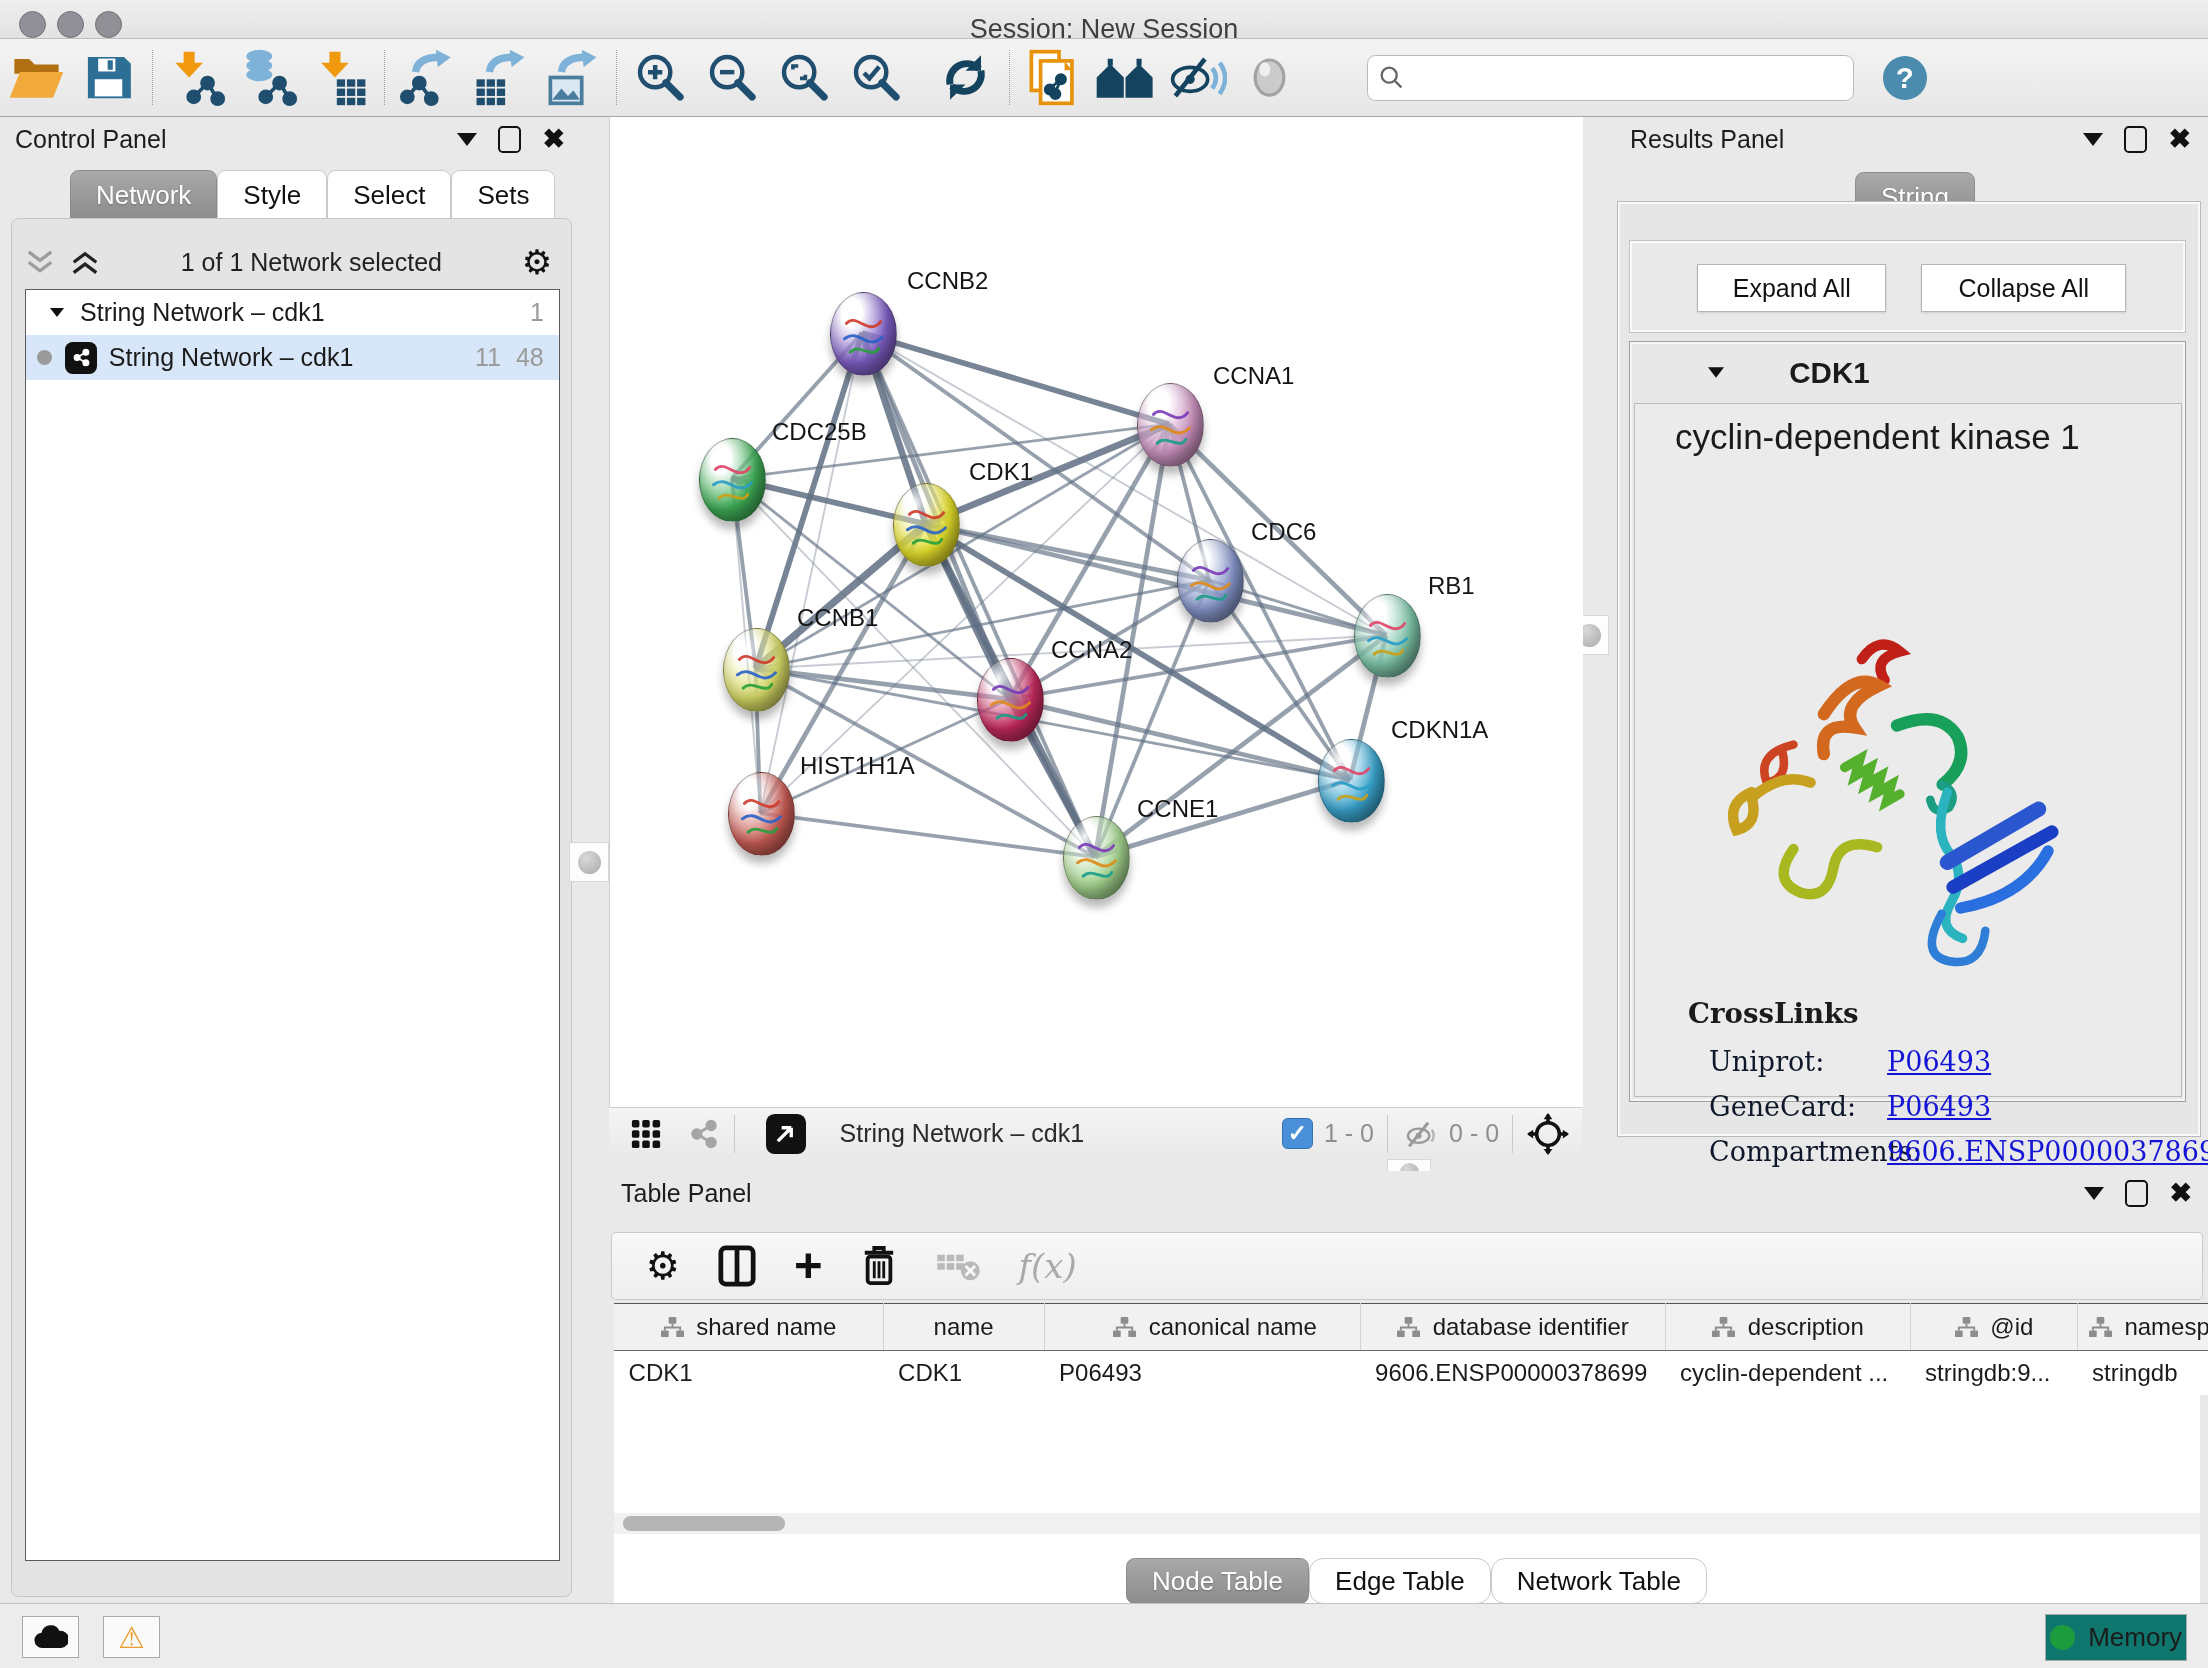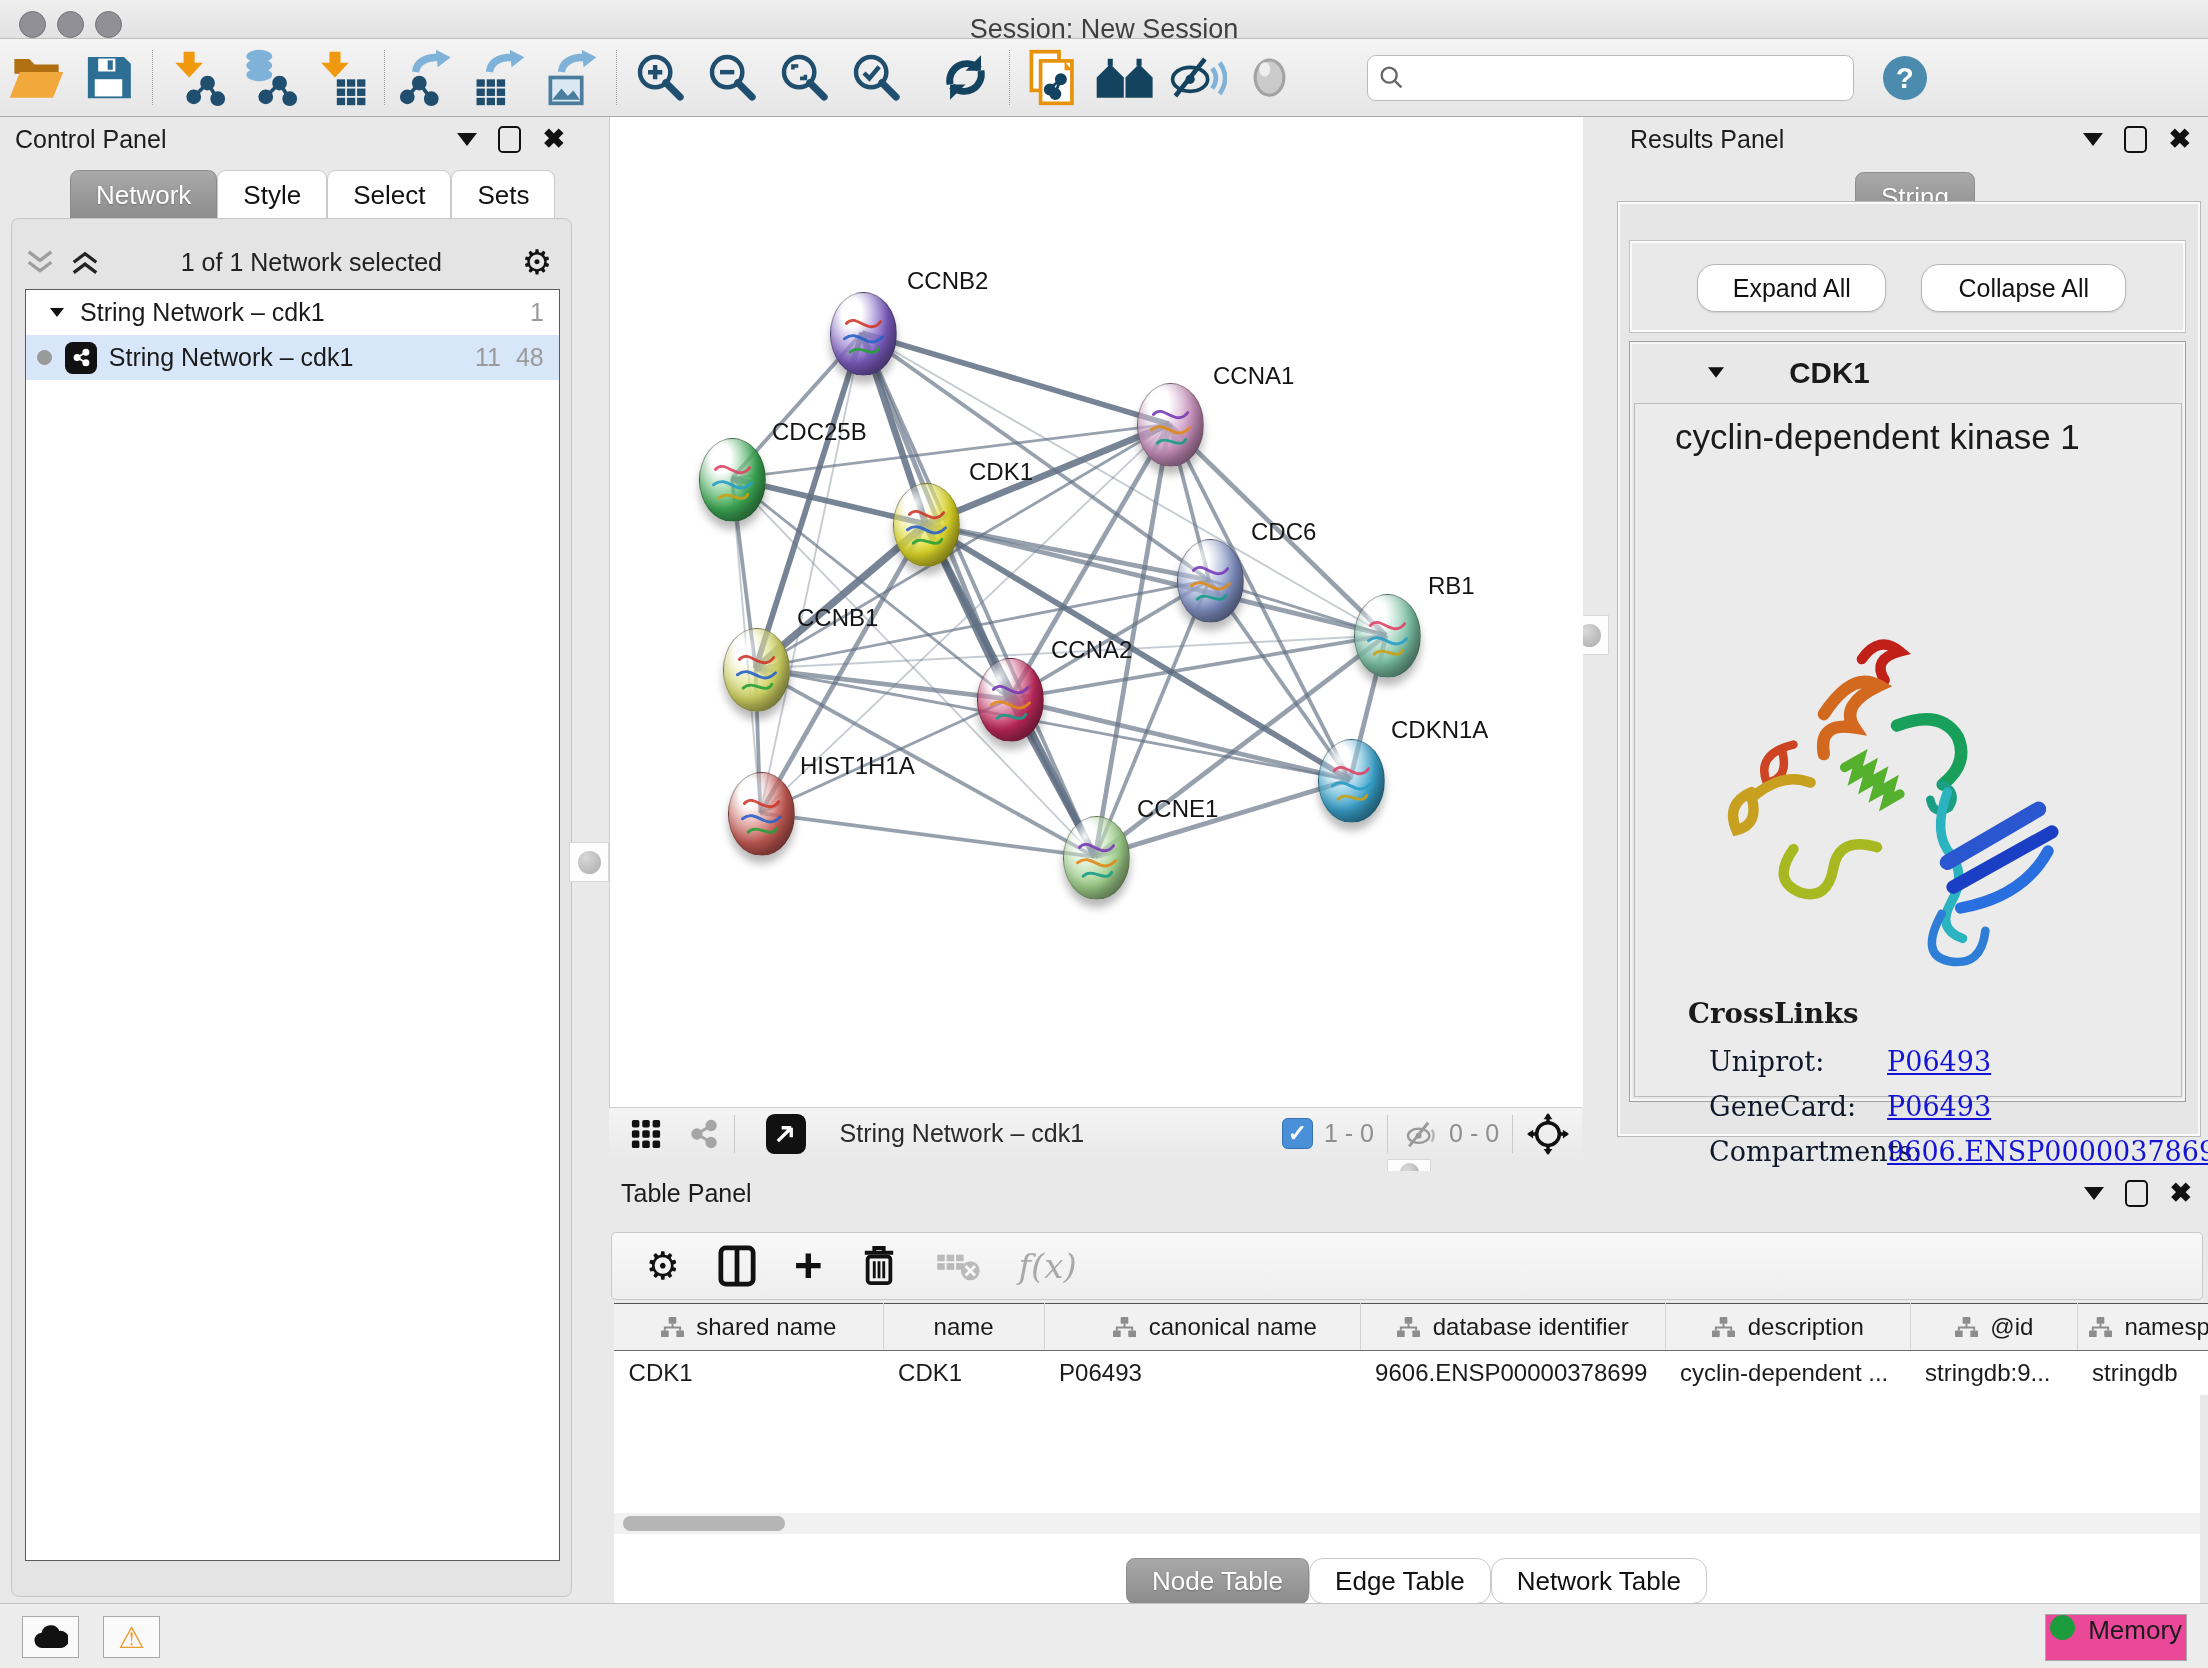--- a/index.html
+++ b/index.html
@@ -74,21 +74,21 @@
     color:#fff;font-size:23px;font-weight:bold;display:flex;align-items:center;justify-content:center;}
   .ne-btn{width:40px;height:40px;background:#111;border-radius:8.6px;display:flex;align-items:center;
     justify-content:center;margin-left:17px;}
   
   .results-panel{position:absolute;left:1615px;top:117px;width:593px;height:1054px;background:#e9e9e9;}
   .rp-tab{position:absolute;left:240px;top:55px;}
   .rp-box{position:absolute;left:1.9px;top:84px;width:582px;height:934px;background:#e6e6e6;
     border:1px solid #b9b9b9;box-shadow:inset 0 0 0 1.9px #fafafa;}
   .rp-buttons{position:absolute;left:11.4px;top:38px;width:555px;height:91px;background:#e9e9e9;
     border:1px solid #c2c2c2;box-shadow:inset 0 0 0 1.9px #fbfbfb;}
-  .btn{position:absolute;height:46px;background:#fff;border:1px solid #b5b5b5;border-radius:18px;
+  .btn{position:absolute;height:46px;background:#fff;border:1px solid #b5b5b5;border-radius:0;
     font-size:25px;display:flex;align-items:center;justify-content:center;color:#111;
     box-shadow:0 1px 1.9px rgba(0,0,0,.12);}
   .rp-cdk{position:absolute;left:11.4px;top:139px;width:555px;height:759px;background:#e8e8e8;
     border:1px solid #9f9f9f;box-shadow:inset 0 0 0 1.9px #f6f6f6;}
   .rp-cdk-head{height:61px;display:flex;align-items:center;}
   .rp-cdk-head .tri-down{margin-left:76px;}
   .rp-cdk-name{font-size:29.5px;font-weight:bold;margin-left:63px;}
   .rp-cdk-body{position:absolute;left:3.8px;top:61px;width:546px;height:692px;background:#ebebeb;
     border:1px solid #bcbcbc;}
   .rp-desc{font-size:35px;margin:13.3px 0 0 40px;}
@@ -118,22 +118,22 @@
   .hthumb{position:absolute;left:9.5px;top:2.9px;width:162px;height:15px;border-radius:7.6px;background:#b5b5b5;}
   .tp-tabs{position:absolute;left:520px;top:387px;display:flex;}
   .tp-tabs .tab{border-radius:14px;height:44px;}
   .tp-tabs .tab.active{border-radius:8.6px;}
   
   .statusbar{position:absolute;left:0;top:1603px;width:2208px;height:66px;background:#ececec;
     border-top:1px solid #c2c2c2;}
   .sb-btn{position:absolute;top:12.4px;width:55px;height:40px;background:#fafafa;border:1.9px solid #a9a9a9;
     display:flex;align-items:center;justify-content:center;}
   .warn{font-family:"DejaVu Sans",sans-serif;font-size:30px;color:#ea9c2d;font-weight:bold;}
-  .mem-btn{position:absolute;right:21px;top:9.5px;width:140px;height:45px;background:#ec4899;
-    border:1.9px solid #a9a9a9;display:flex;align-items:flex-start;justify-content:center;gap:13.3px;font-size:26px;}
+  .mem-btn{position:absolute;right:21px;top:9.5px;width:140px;height:45px;background:#0f766e;
+    border:1.9px solid #a9a9a9;display:flex;align-items:center;justify-content:center;gap:13.3px;font-size:26px;}
   .mem-dot{width:25px;height:25px;border-radius:50%;background:#1d9c3e;}
   .small-eye{opacity:.75}
 </style>
 </head>
 <body>
 
 <div id="app">
 
   <div class="titlebar">
     <div class="traffic t1"></div>

